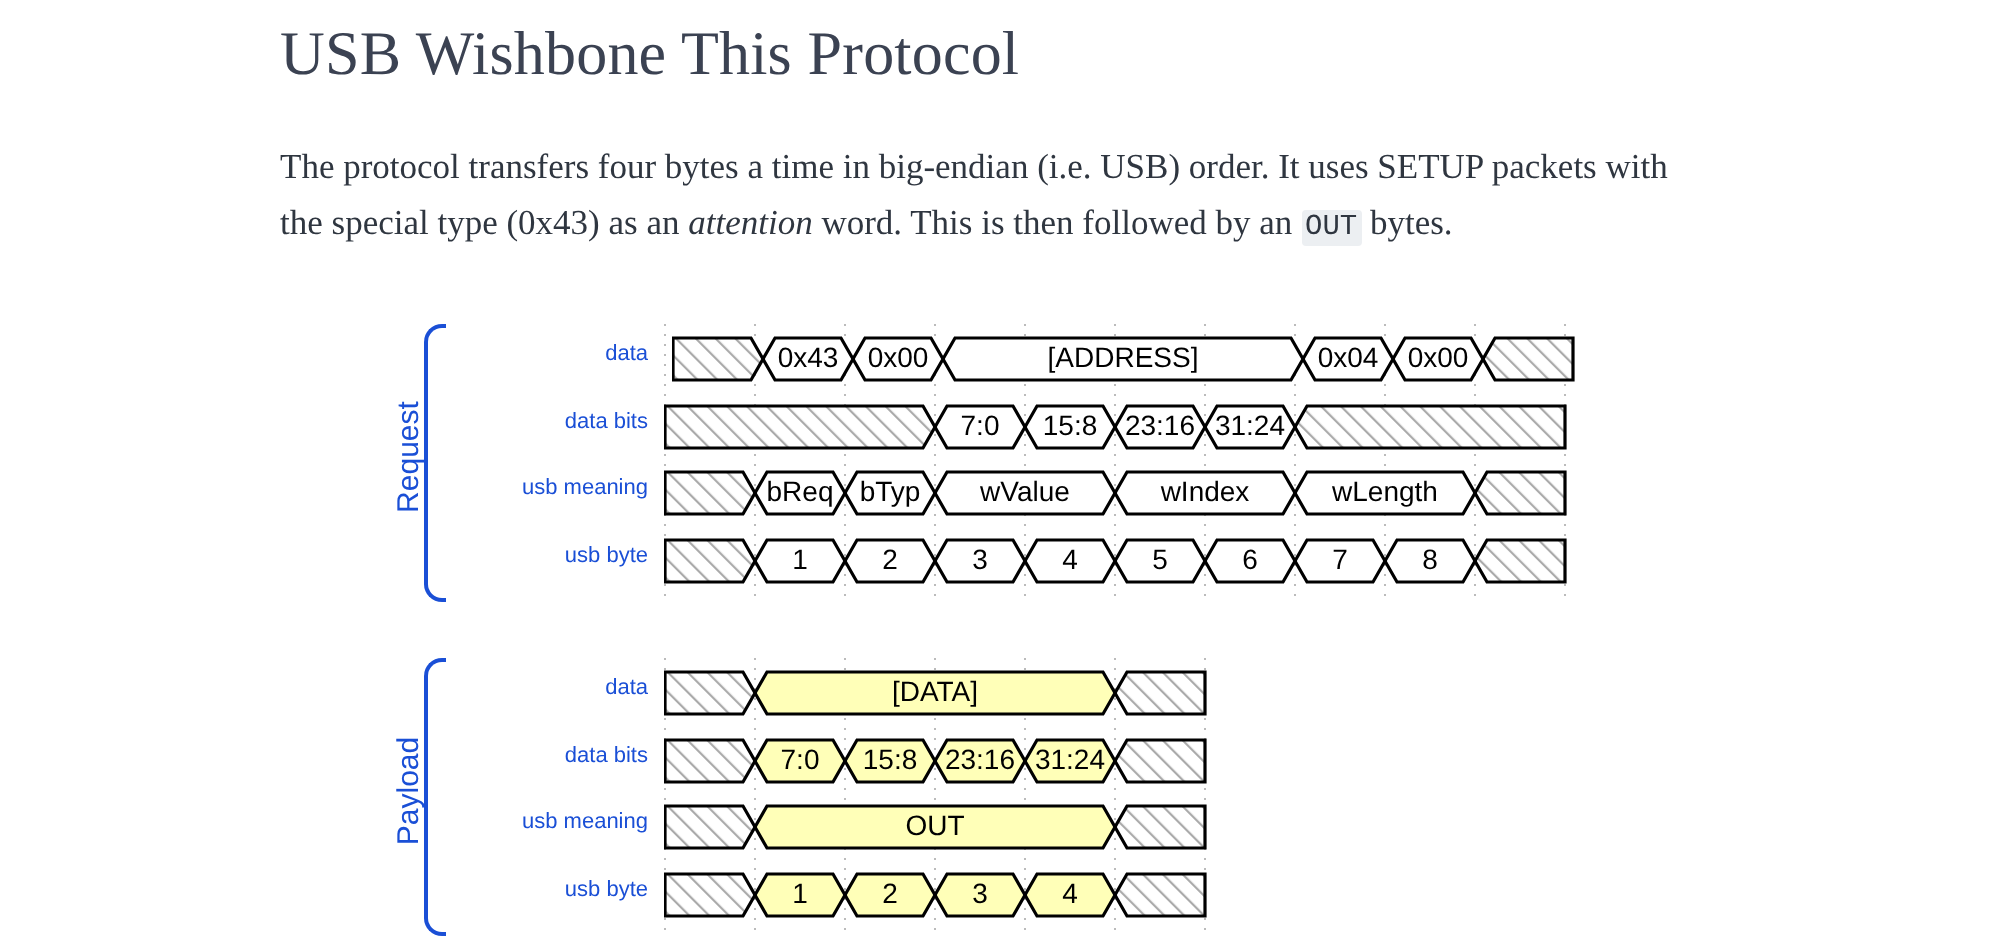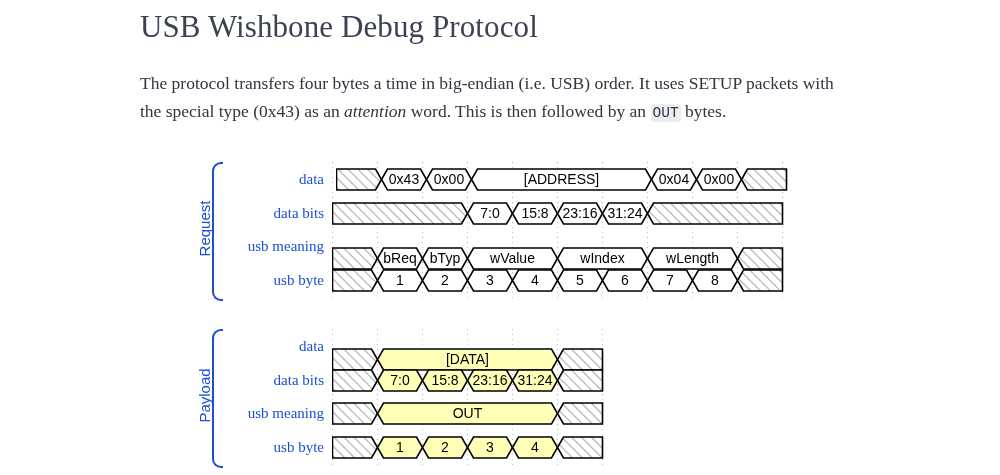--- a/index.html
+++ b/index.html
@@ -57,41 +57,41 @@
     font-size:15px;
     color:#1a4fd6;
     white-space:nowrap;
     transform-origin:center center;
     transform:rotate(-90deg);
     text-align:center;
   }
 
   .row-label{
     position:absolute;
-    font-family:Liberation Serif, serif;
-    font-size:15px;
+    font-family:Liberation Sans, sans-serif;
+    font-size:11px;
     color:#1a4fd6;
     text-align:right;
     white-space:nowrap;
     line-height:1;
   }
 
   .lane{
     position:absolute;
     overflow:visible;
   }
   .lane svg{display:block;}
 
   .gridlayer{position:absolute;pointer-events:none;}
 </style>
 </head>
 <body>
 
 <div id="doc">
-  <h1 id="page-title">USB Wishbone Debug Protocol</h1>
+  <h1 id="page-title">USB Wishbone This Protocol</h1>
   <p id="intro"><span>The protocol transfers four bytes a time in big-endian (i.e. USB) order. It uses SETUP packets with the special type (0x43) as an </span><span class="em">attention</span><span> word. This is then followed by an </span><span class="code">OUT</span><span> bytes.</span></p>
 </div>
 
 <div id="diagram-request" class="diagram">
     <svg width="452" height="140.5" viewBox="0 0 452 140.5" class="gridlayer" style="left: 332px; top: 162px;">
       <line x1="0.5" y1="0" x2="0.5" y2="138.5" stroke="#bbbbbb" stroke-width="1" stroke-dasharray="1 4"></line>
       <line x1="45.5" y1="0" x2="45.5" y2="138.5" stroke="#bbbbbb" stroke-width="1" stroke-dasharray="1 4"></line>
       <line x1="90.5" y1="0" x2="90.5" y2="138.5" stroke="#bbbbbb" stroke-width="1" stroke-dasharray="1 4"></line>
       <line x1="135.5" y1="0" x2="135.5" y2="138.5" stroke="#bbbbbb" stroke-width="1" stroke-dasharray="1 4"></line>
       <line x1="180.5" y1="0" x2="180.5" y2="138.5" stroke="#bbbbbb" stroke-width="1" stroke-dasharray="1 4"></line>
@@ -140,21 +140,21 @@
         <path d="M186.5,1 L219.5,1 L225.5,11.5 L219.5,22 L186.5,22 L180.5,11.5 Z" fill="#ffffff" stroke="#000000" stroke-width="1.6" stroke-linejoin="miter"></path>
         <text x="203" y="12" text-anchor="middle" dominant-baseline="middle" font-family="&quot;Liberation Sans&quot;, sans-serif" font-size="14" fill="#000000">15:8</text>
         <path d="M231.5,1 L264.5,1 L270.5,11.5 L264.5,22 L231.5,22 L225.5,11.5 Z" fill="#ffffff" stroke="#000000" stroke-width="1.6" stroke-linejoin="miter"></path>
         <text x="248" y="12" text-anchor="middle" dominant-baseline="middle" font-family="&quot;Liberation Sans&quot;, sans-serif" font-size="14" fill="#000000">23:16</text>
         <path d="M276.5,1 L309.5,1 L315.5,11.5 L309.5,22 L276.5,22 L270.5,11.5 Z" fill="#ffffff" stroke="#000000" stroke-width="1.6" stroke-linejoin="miter"></path>
         <text x="293" y="12" text-anchor="middle" dominant-baseline="middle" font-family="&quot;Liberation Sans&quot;, sans-serif" font-size="14" fill="#000000">31:24</text>
         <path d="M321.5,1 L450.5,1 L450.5,22 L321.5,22 L315.5,11.5 Z" fill="url(#hatch-request-1)" stroke="#000000" stroke-width="1.6" stroke-linejoin="miter"></path>
       </svg>
     </div>
     <div class="row-label" style="left: 0px; width: 324px; top: 239px;">usb meaning</div>
-    <div class="lane" style="left: 332px; top: 247px;">
+    <div class="lane" style="left: 332px; top: 235px;">
       <svg width="452" height="24" viewBox="0 0 452 24">
         <defs>
           <pattern id="hatch-request-2" width="7" height="7" patternTransform="rotate(-45)" patternUnits="userSpaceOnUse">
             <rect width="7" height="7" fill="#ffffff"></rect>
             <line x1="0" y1="0" x2="0" y2="7" stroke="#aaaaaa" stroke-width="2.2"></line>
           </pattern>
         </defs>
         <path d="M0.5,1 L39.5,1 L45.5,11.5 L39.5,22 L0.5,22 Z" fill="url(#hatch-request-2)" stroke="#000000" stroke-width="1.6" stroke-linejoin="miter"></path>
         <path d="M51.5,1 L84.5,1 L90.5,11.5 L84.5,22 L51.5,22 L45.5,11.5 Z" fill="#ffffff" stroke="#000000" stroke-width="1.6" stroke-linejoin="miter"></path>
         <text x="68" y="12" text-anchor="middle" dominant-baseline="middle" font-family="&quot;Liberation Sans&quot;, sans-serif" font-size="14" fill="#000000">bReq</text>
@@ -205,21 +205,21 @@
     <svg width="272" height="140.5" viewBox="0 0 272 140.5" class="gridlayer" style="left: 332px; top: 329px;">
       <line x1="0.5" y1="0" x2="0.5" y2="138.5" stroke="#bbbbbb" stroke-width="1" stroke-dasharray="1 4"></line>
       <line x1="45.5" y1="0" x2="45.5" y2="138.5" stroke="#bbbbbb" stroke-width="1" stroke-dasharray="1 4"></line>
       <line x1="90.5" y1="0" x2="90.5" y2="138.5" stroke="#bbbbbb" stroke-width="1" stroke-dasharray="1 4"></line>
       <line x1="135.5" y1="0" x2="135.5" y2="138.5" stroke="#bbbbbb" stroke-width="1" stroke-dasharray="1 4"></line>
       <line x1="180.5" y1="0" x2="180.5" y2="138.5" stroke="#bbbbbb" stroke-width="1" stroke-dasharray="1 4"></line>
       <line x1="225.5" y1="0" x2="225.5" y2="138.5" stroke="#bbbbbb" stroke-width="1" stroke-dasharray="1 4"></line>
       <line x1="270.5" y1="0" x2="270.5" y2="138.5" stroke="#bbbbbb" stroke-width="1" stroke-dasharray="1 4"></line>
     </svg>
     <div class="row-label" style="left: 0px; width: 324px; top: 339px;">data</div>
-    <div class="lane" style="left: 332px; top: 348px;">
+    <div class="lane" style="left: 332px; top: 335px;">
       <svg width="272" height="24" viewBox="0 0 272 24">
         <defs>
           <pattern id="hatch-payload-0" width="7" height="7" patternTransform="rotate(-45)" patternUnits="userSpaceOnUse">
             <rect width="7" height="7" fill="#ffffff"></rect>
             <line x1="0" y1="0" x2="0" y2="7" stroke="#aaaaaa" stroke-width="2.2"></line>
           </pattern>
         </defs>
         <path d="M0.5,1 L39.5,1 L45.5,11.5 L39.5,22 L0.5,22 Z" fill="url(#hatch-payload-0)" stroke="#000000" stroke-width="1.6" stroke-linejoin="miter"></path>
         <path d="M51.5,1 L219.5,1 L225.5,11.5 L219.5,22 L51.5,22 L45.5,11.5 Z" fill="#ffffb8" stroke="#000000" stroke-width="1.6" stroke-linejoin="miter"></path>
         <text x="135.5" y="12" text-anchor="middle" dominant-baseline="middle" font-family="&quot;Liberation Sans&quot;, sans-serif" font-size="14" fill="#000000">[DATA]</text>

